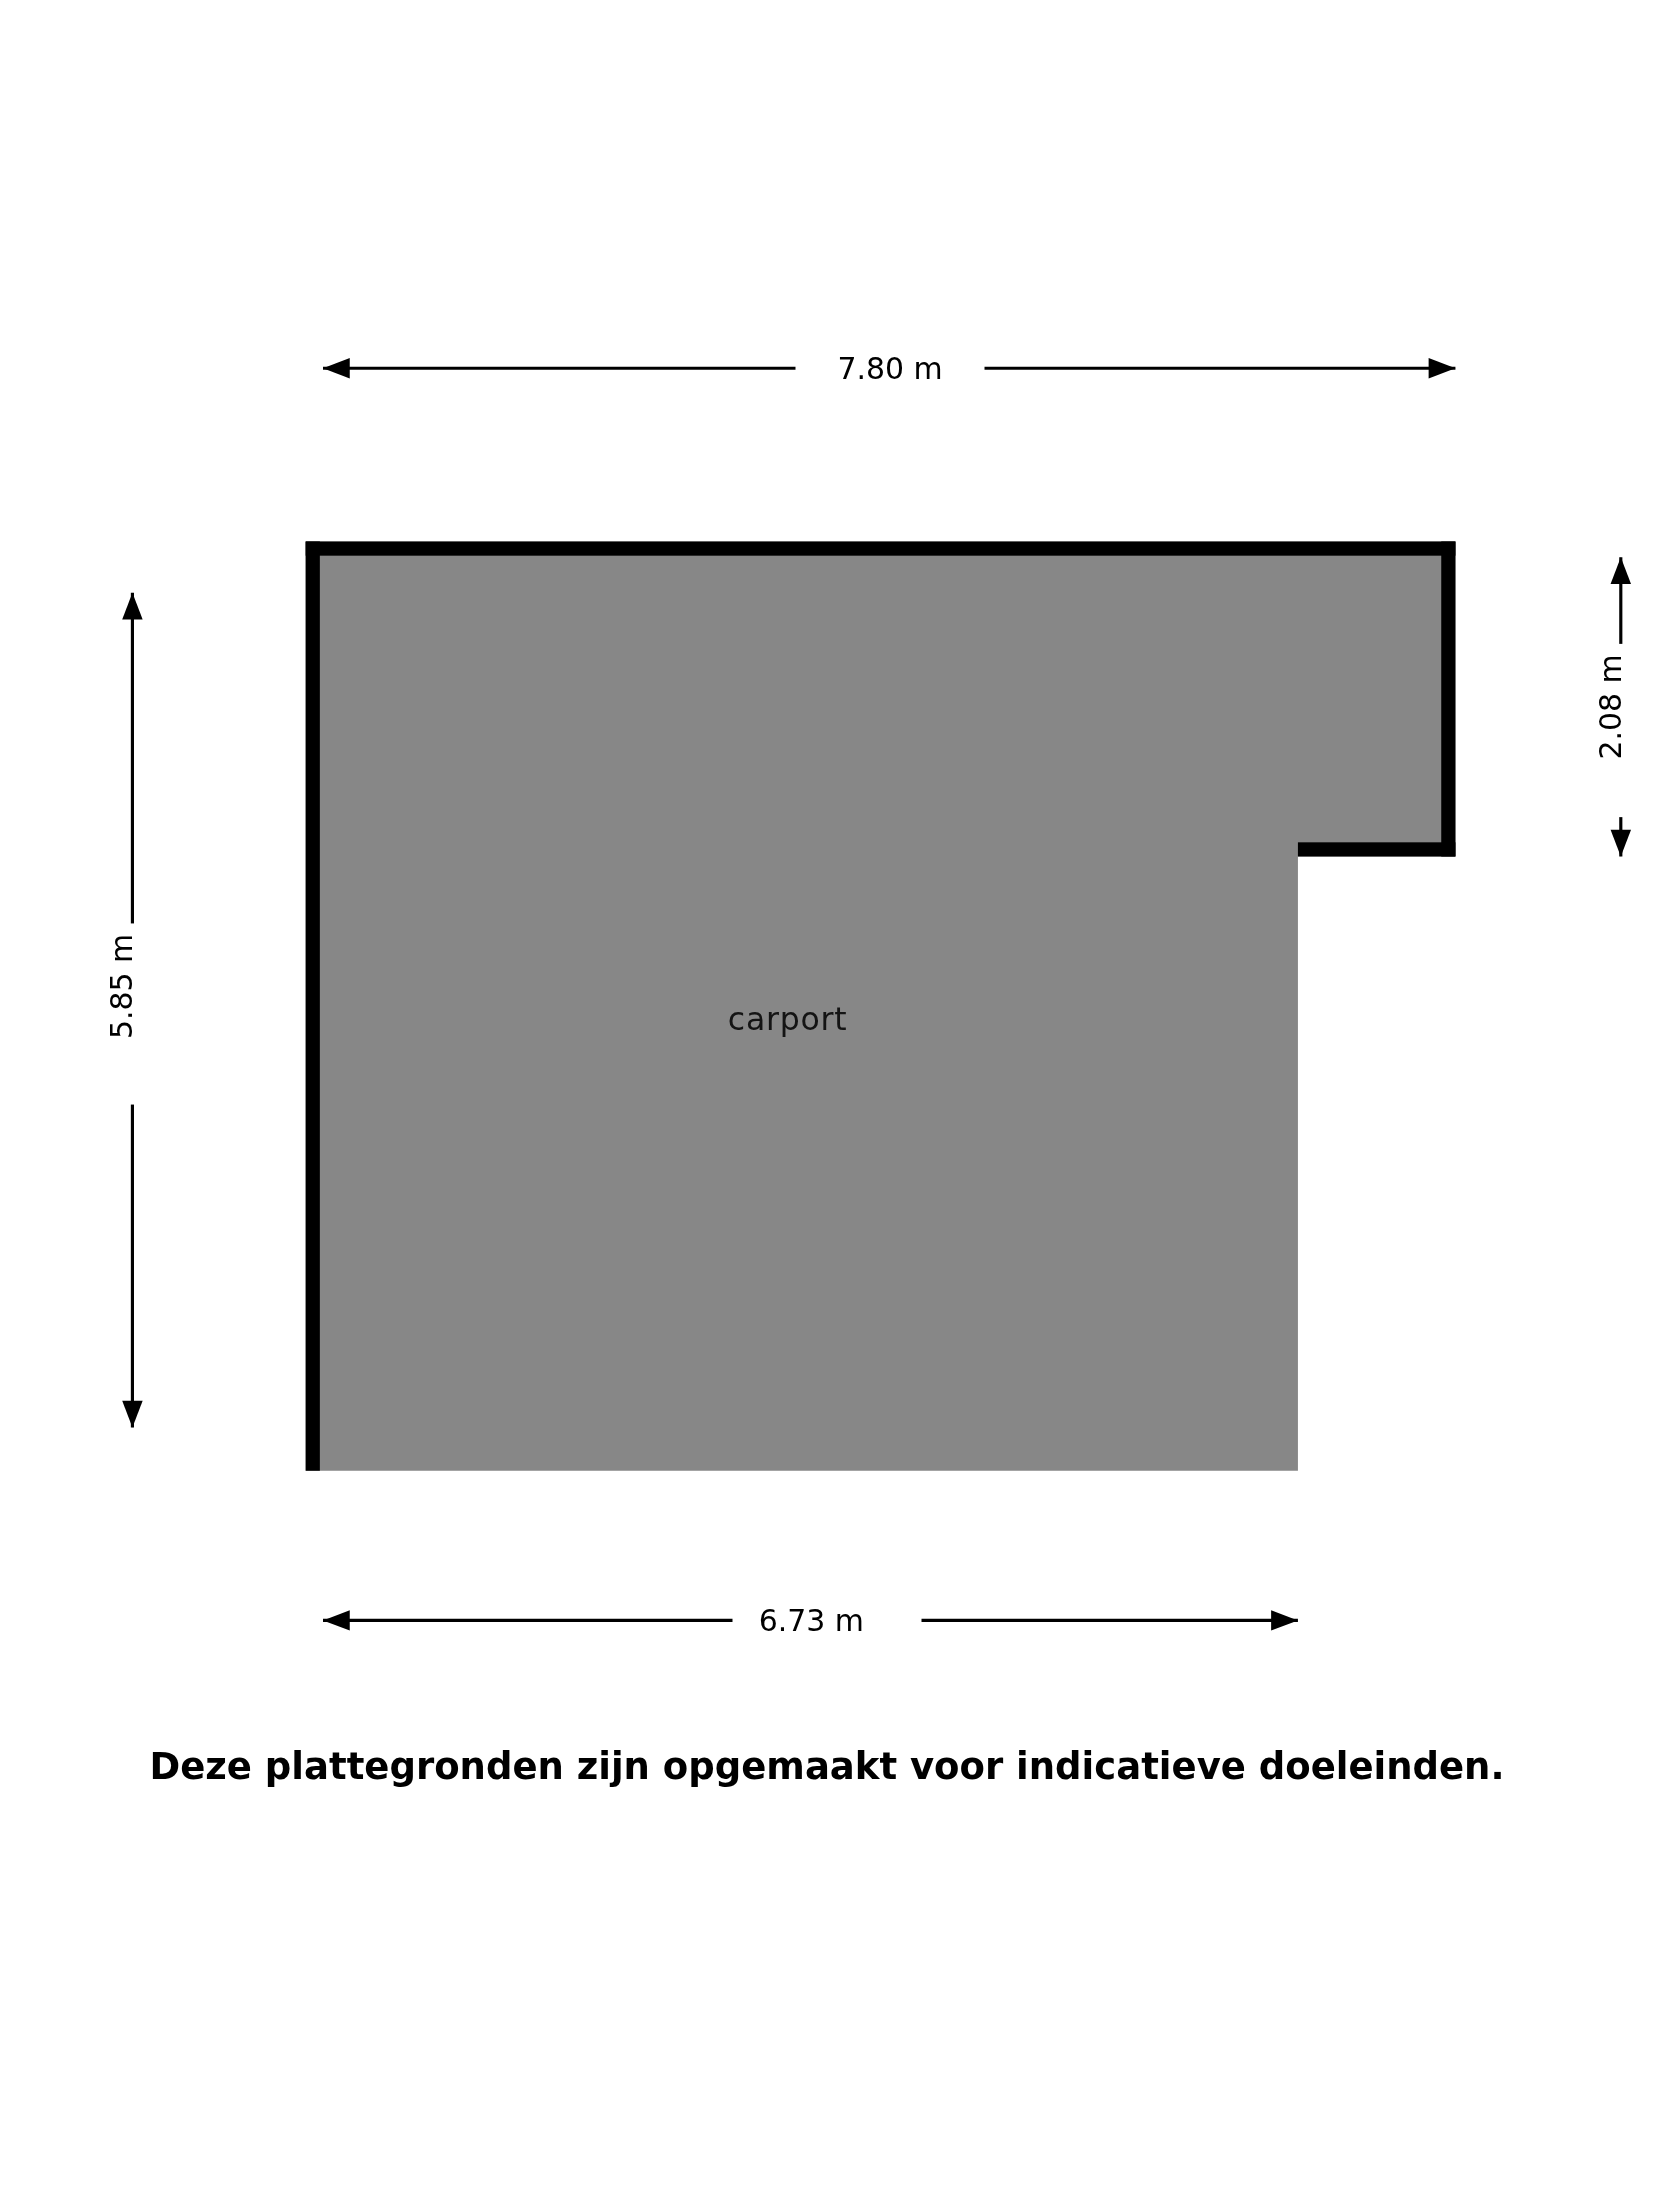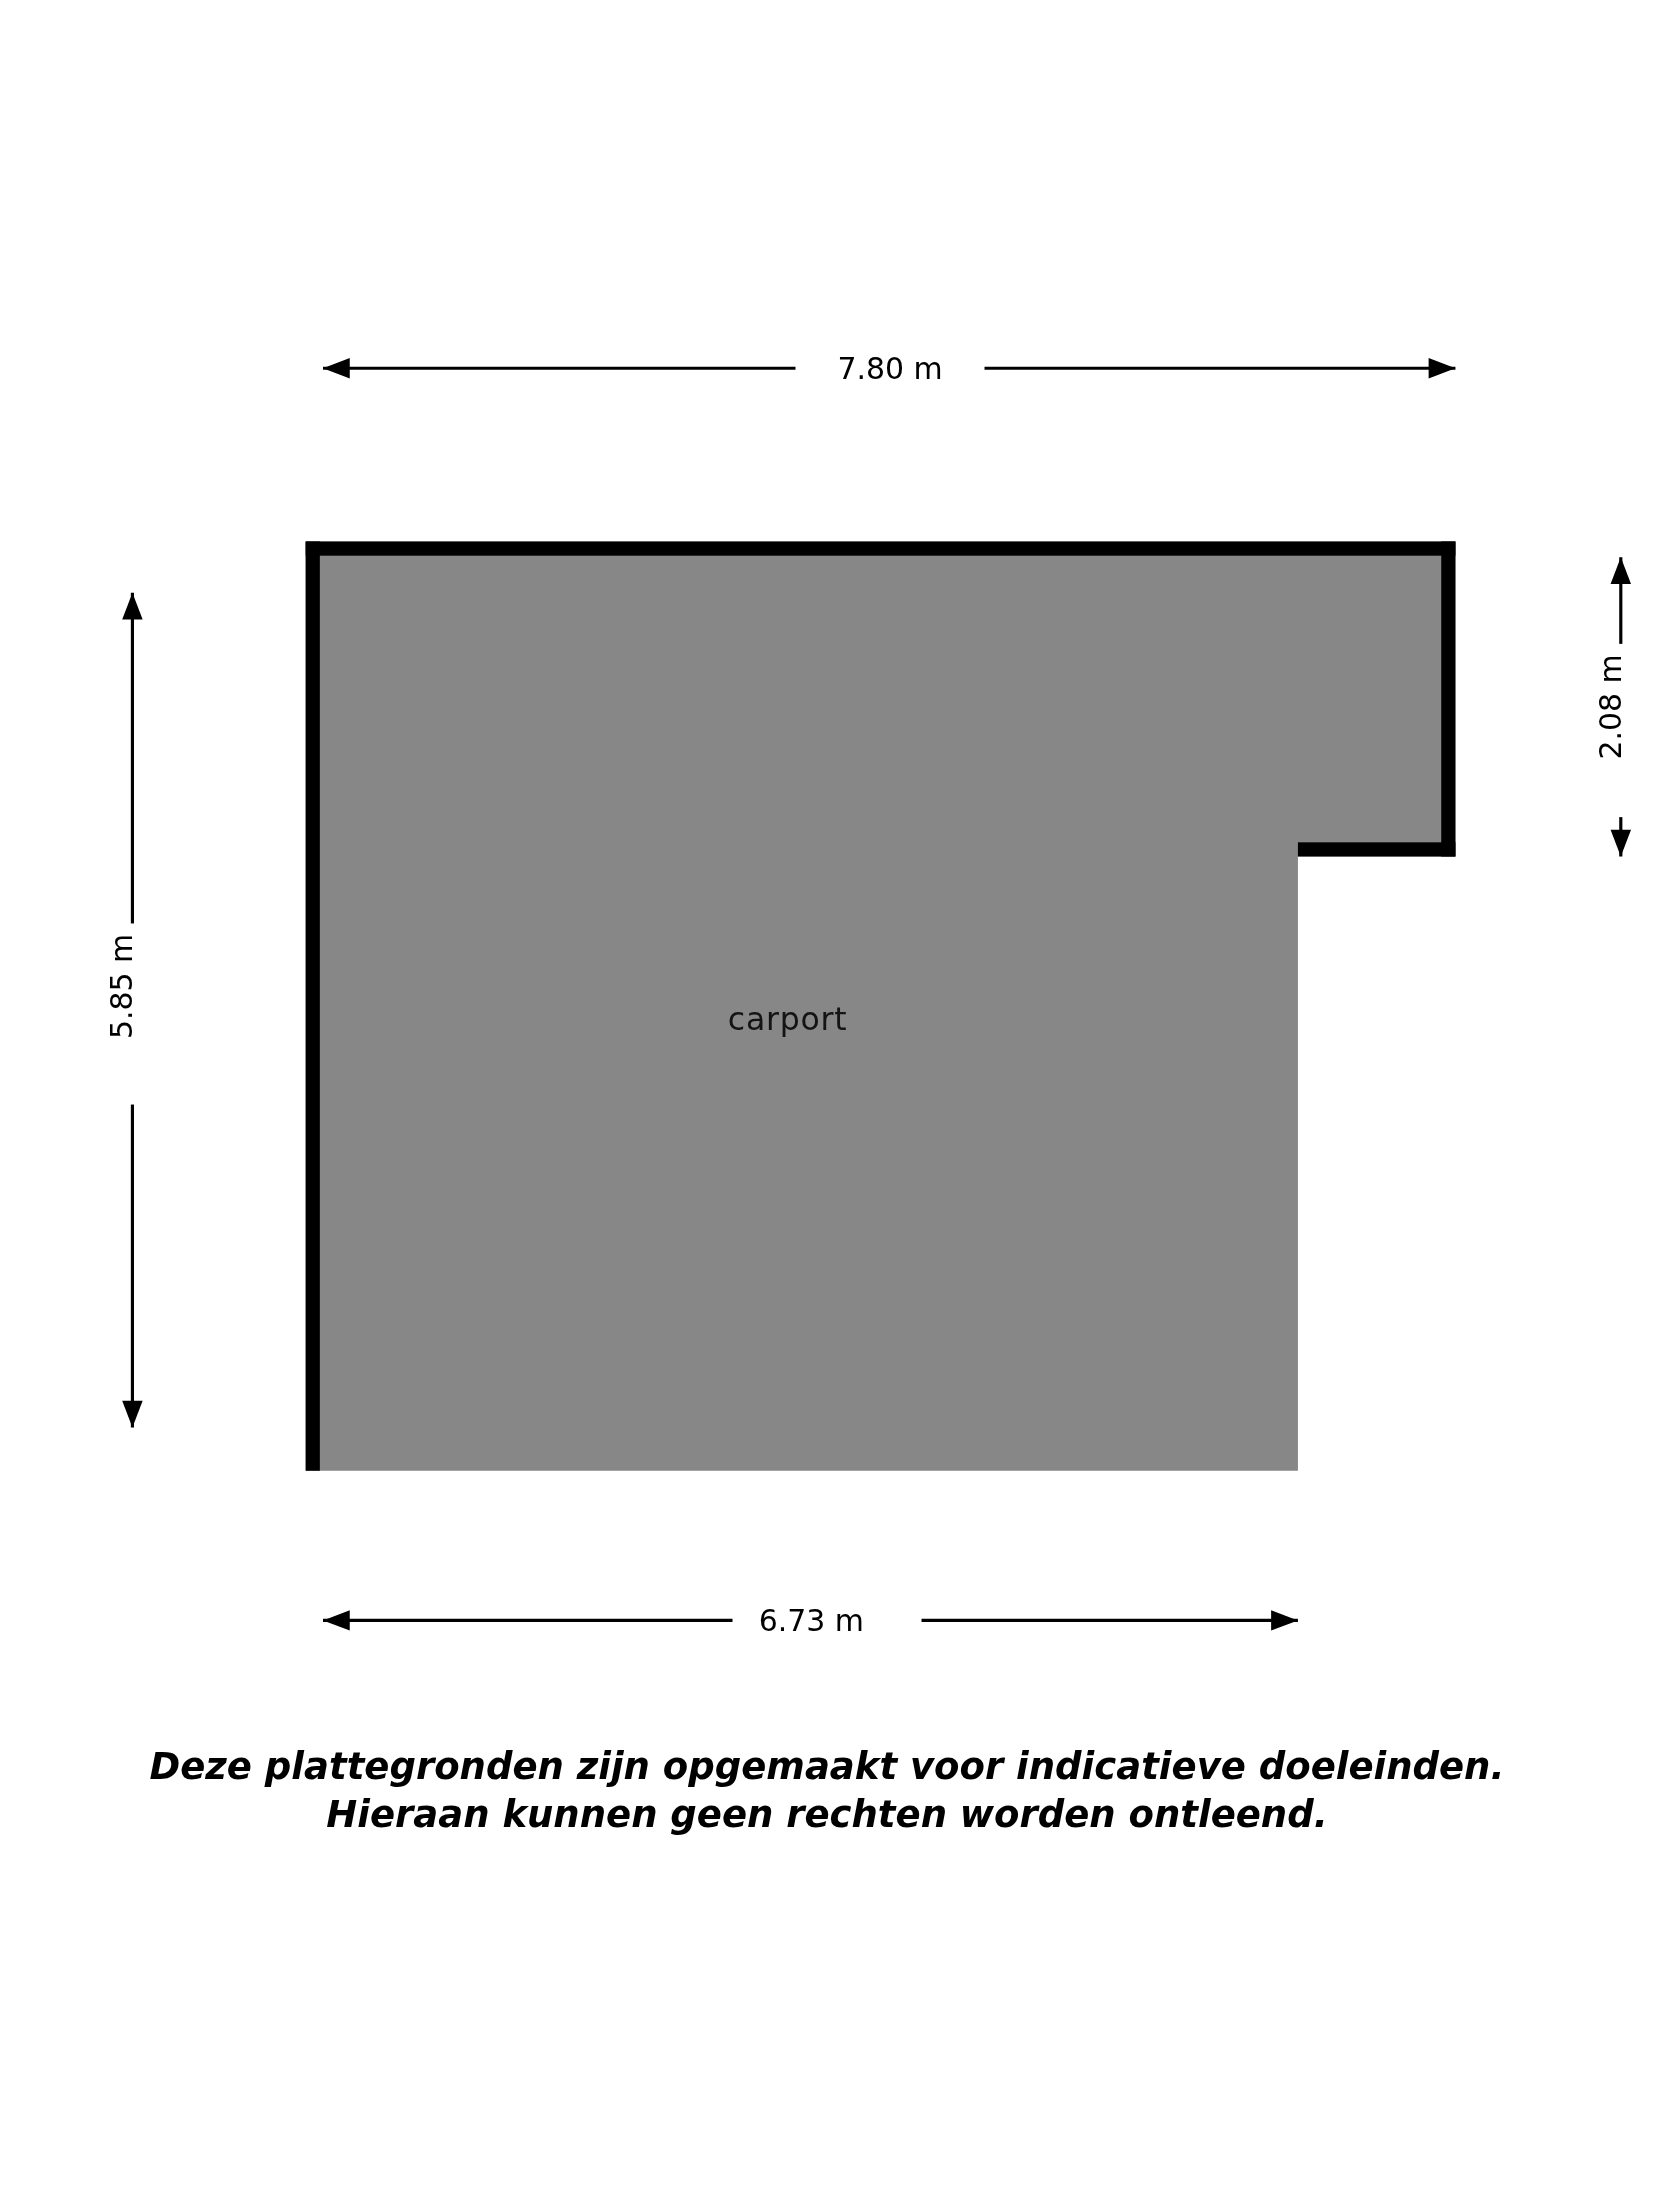--- a/index.html
+++ b/index.html
@@ -49,21 +49,20 @@
     position: absolute;
     left: 0;
     top: 1737px;
     width: 1654px;
     text-align: center;
     font-family: "DejaVu Sans", "Liberation Sans", sans-serif;
     font-weight: bold;
     font-size: 37px;
     line-height: 1.30;
     color: #000000;
-    font-style: italic;
   }
   .disclaimer .line {
     display: block;
   }
 </style>
 </head>
 <body>
 
 <div id="floorplan-root">
 
@@ -109,17 +108,16 @@
       <polygon points="410,2050 444,2037 444,2063" fill="#000000"></polygon>
       <polygon points="1648,2050 1614,2037 1614,2063" fill="#000000"></polygon>
       <rect x="930" y="2020" width="240" height="62" fill="#ffffff"></rect>
       <text class="dim-label" x="1030" y="2064" text-anchor="middle">6.73 m</text>
     </g>
 
   </svg>
 
   <div class="disclaimer">
     <span class="line">Deze plattegronden zijn opgemaakt voor indicatieve doeleinden.</span>
-    <span class="line">Hieraan kunnen geen rechten worden ontleend.</span>
   </div>
 
 </div>
 
 
 </body></html>

